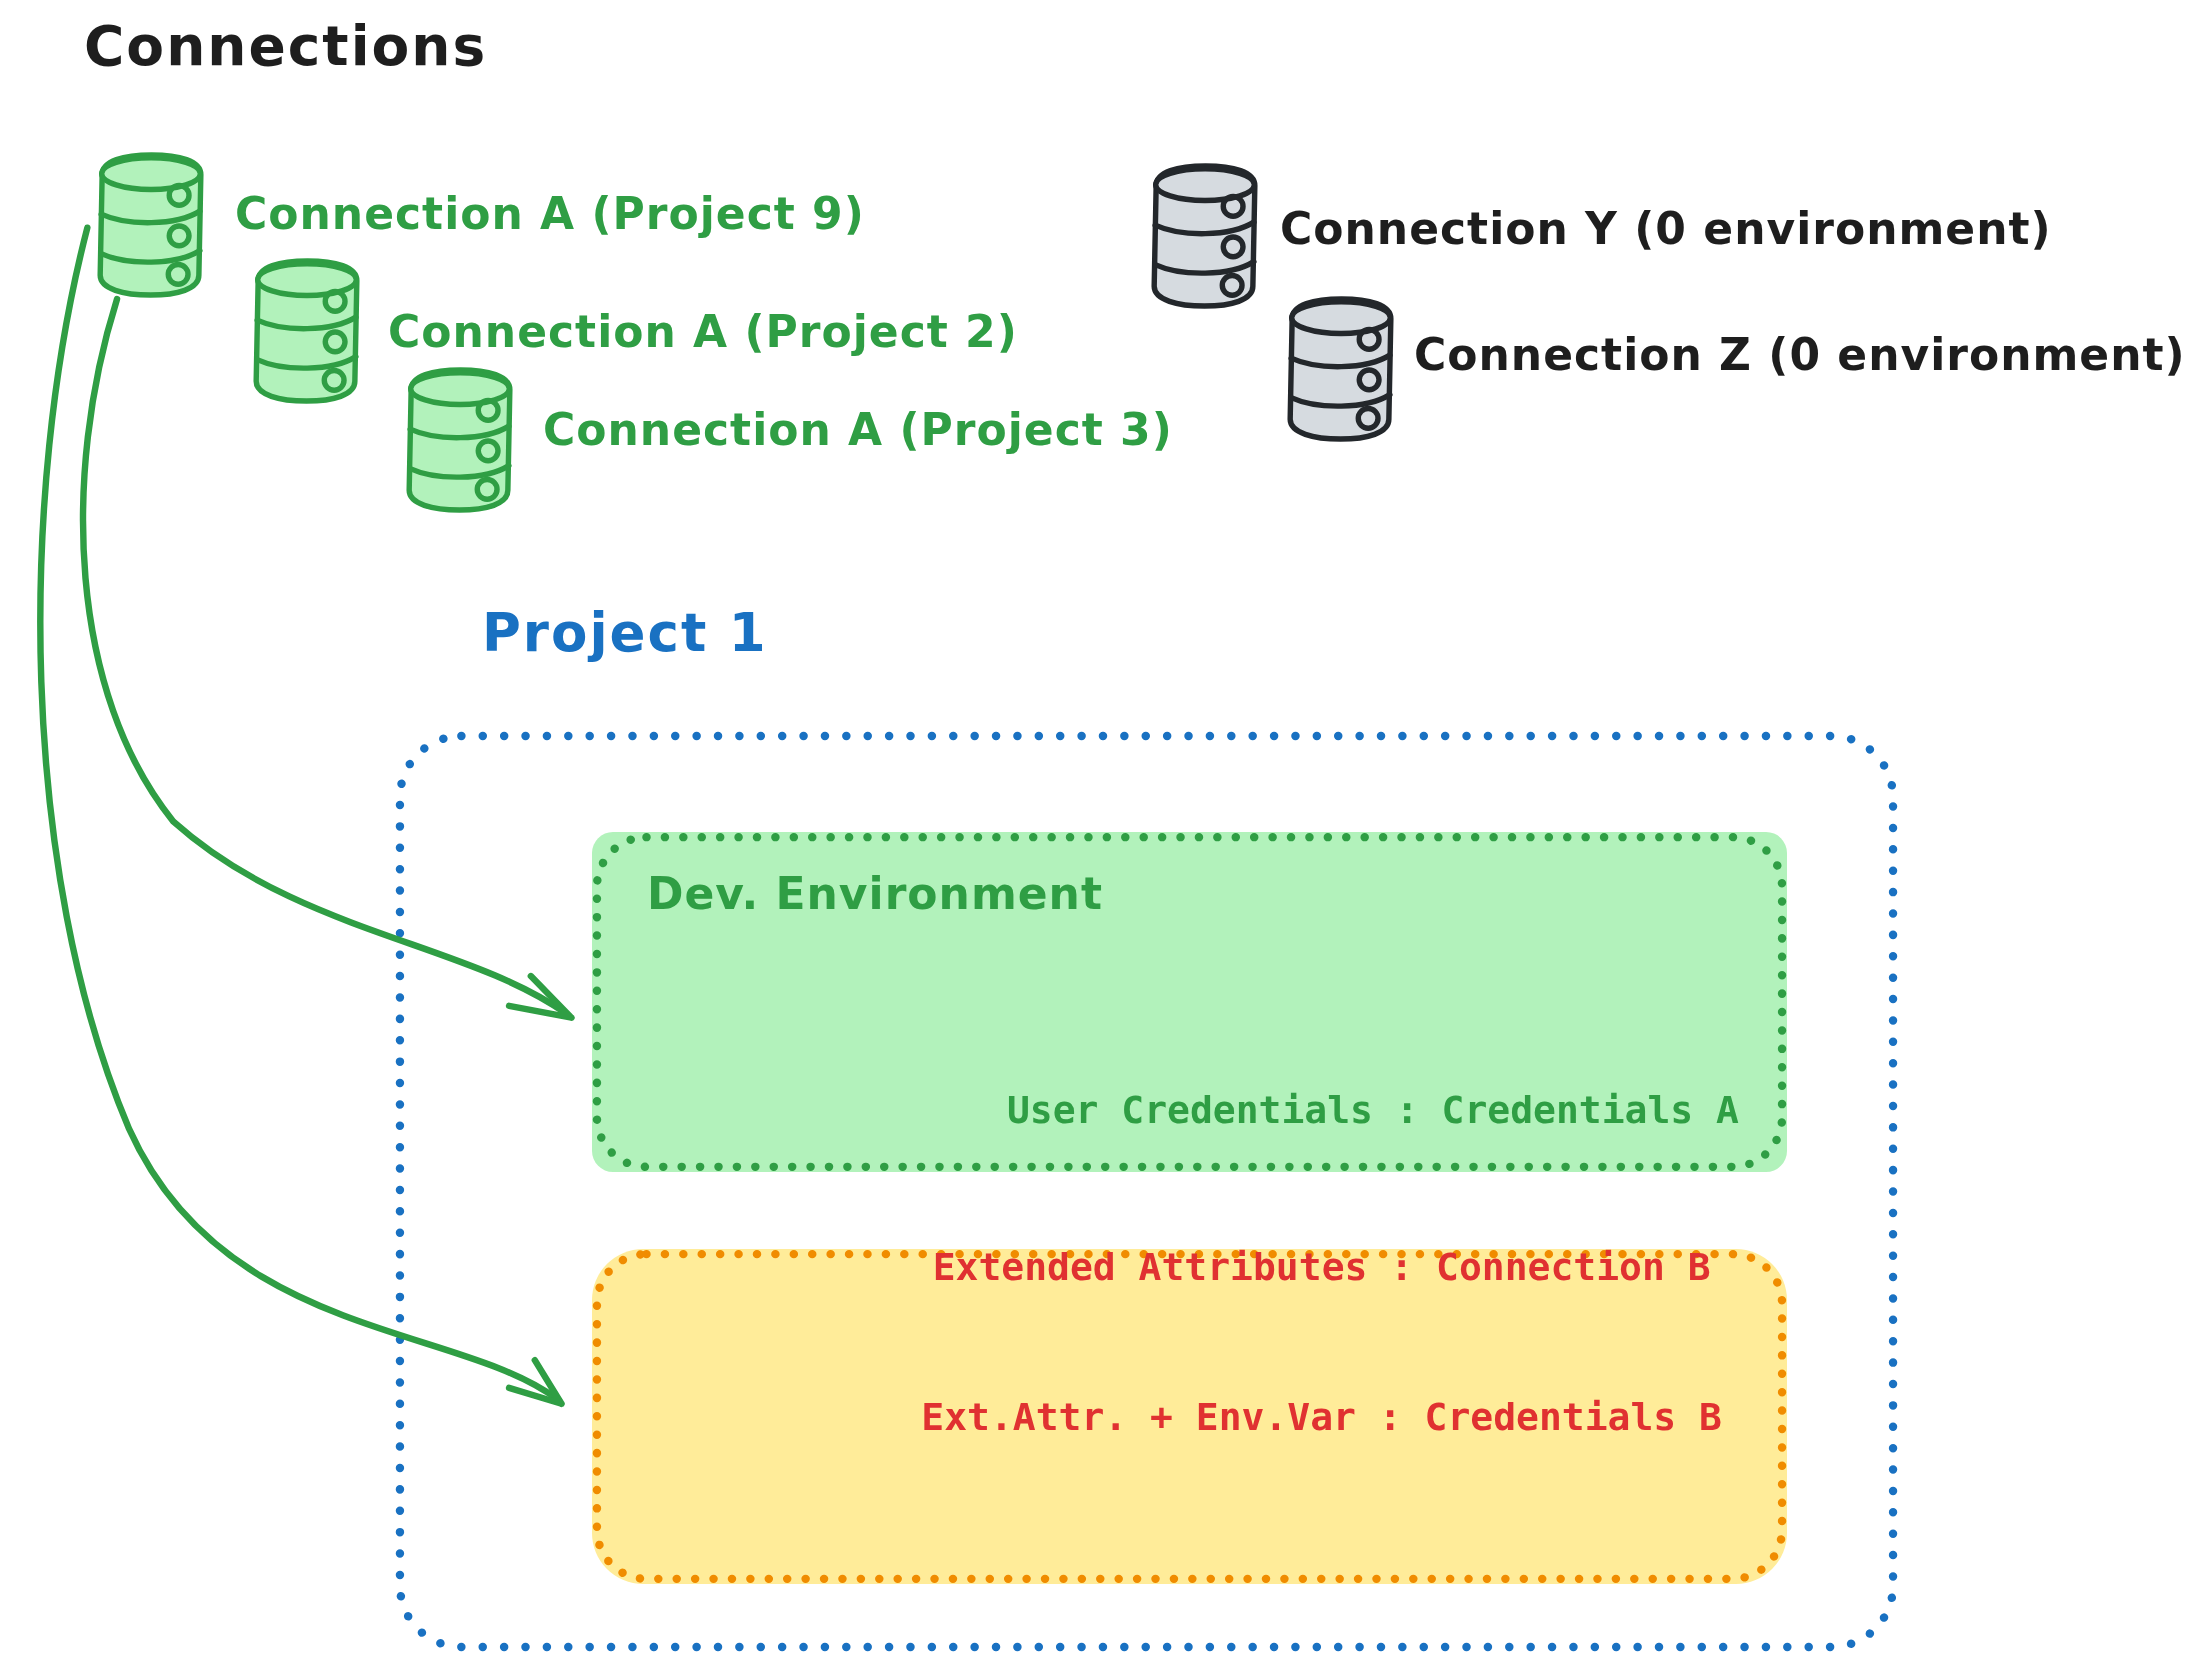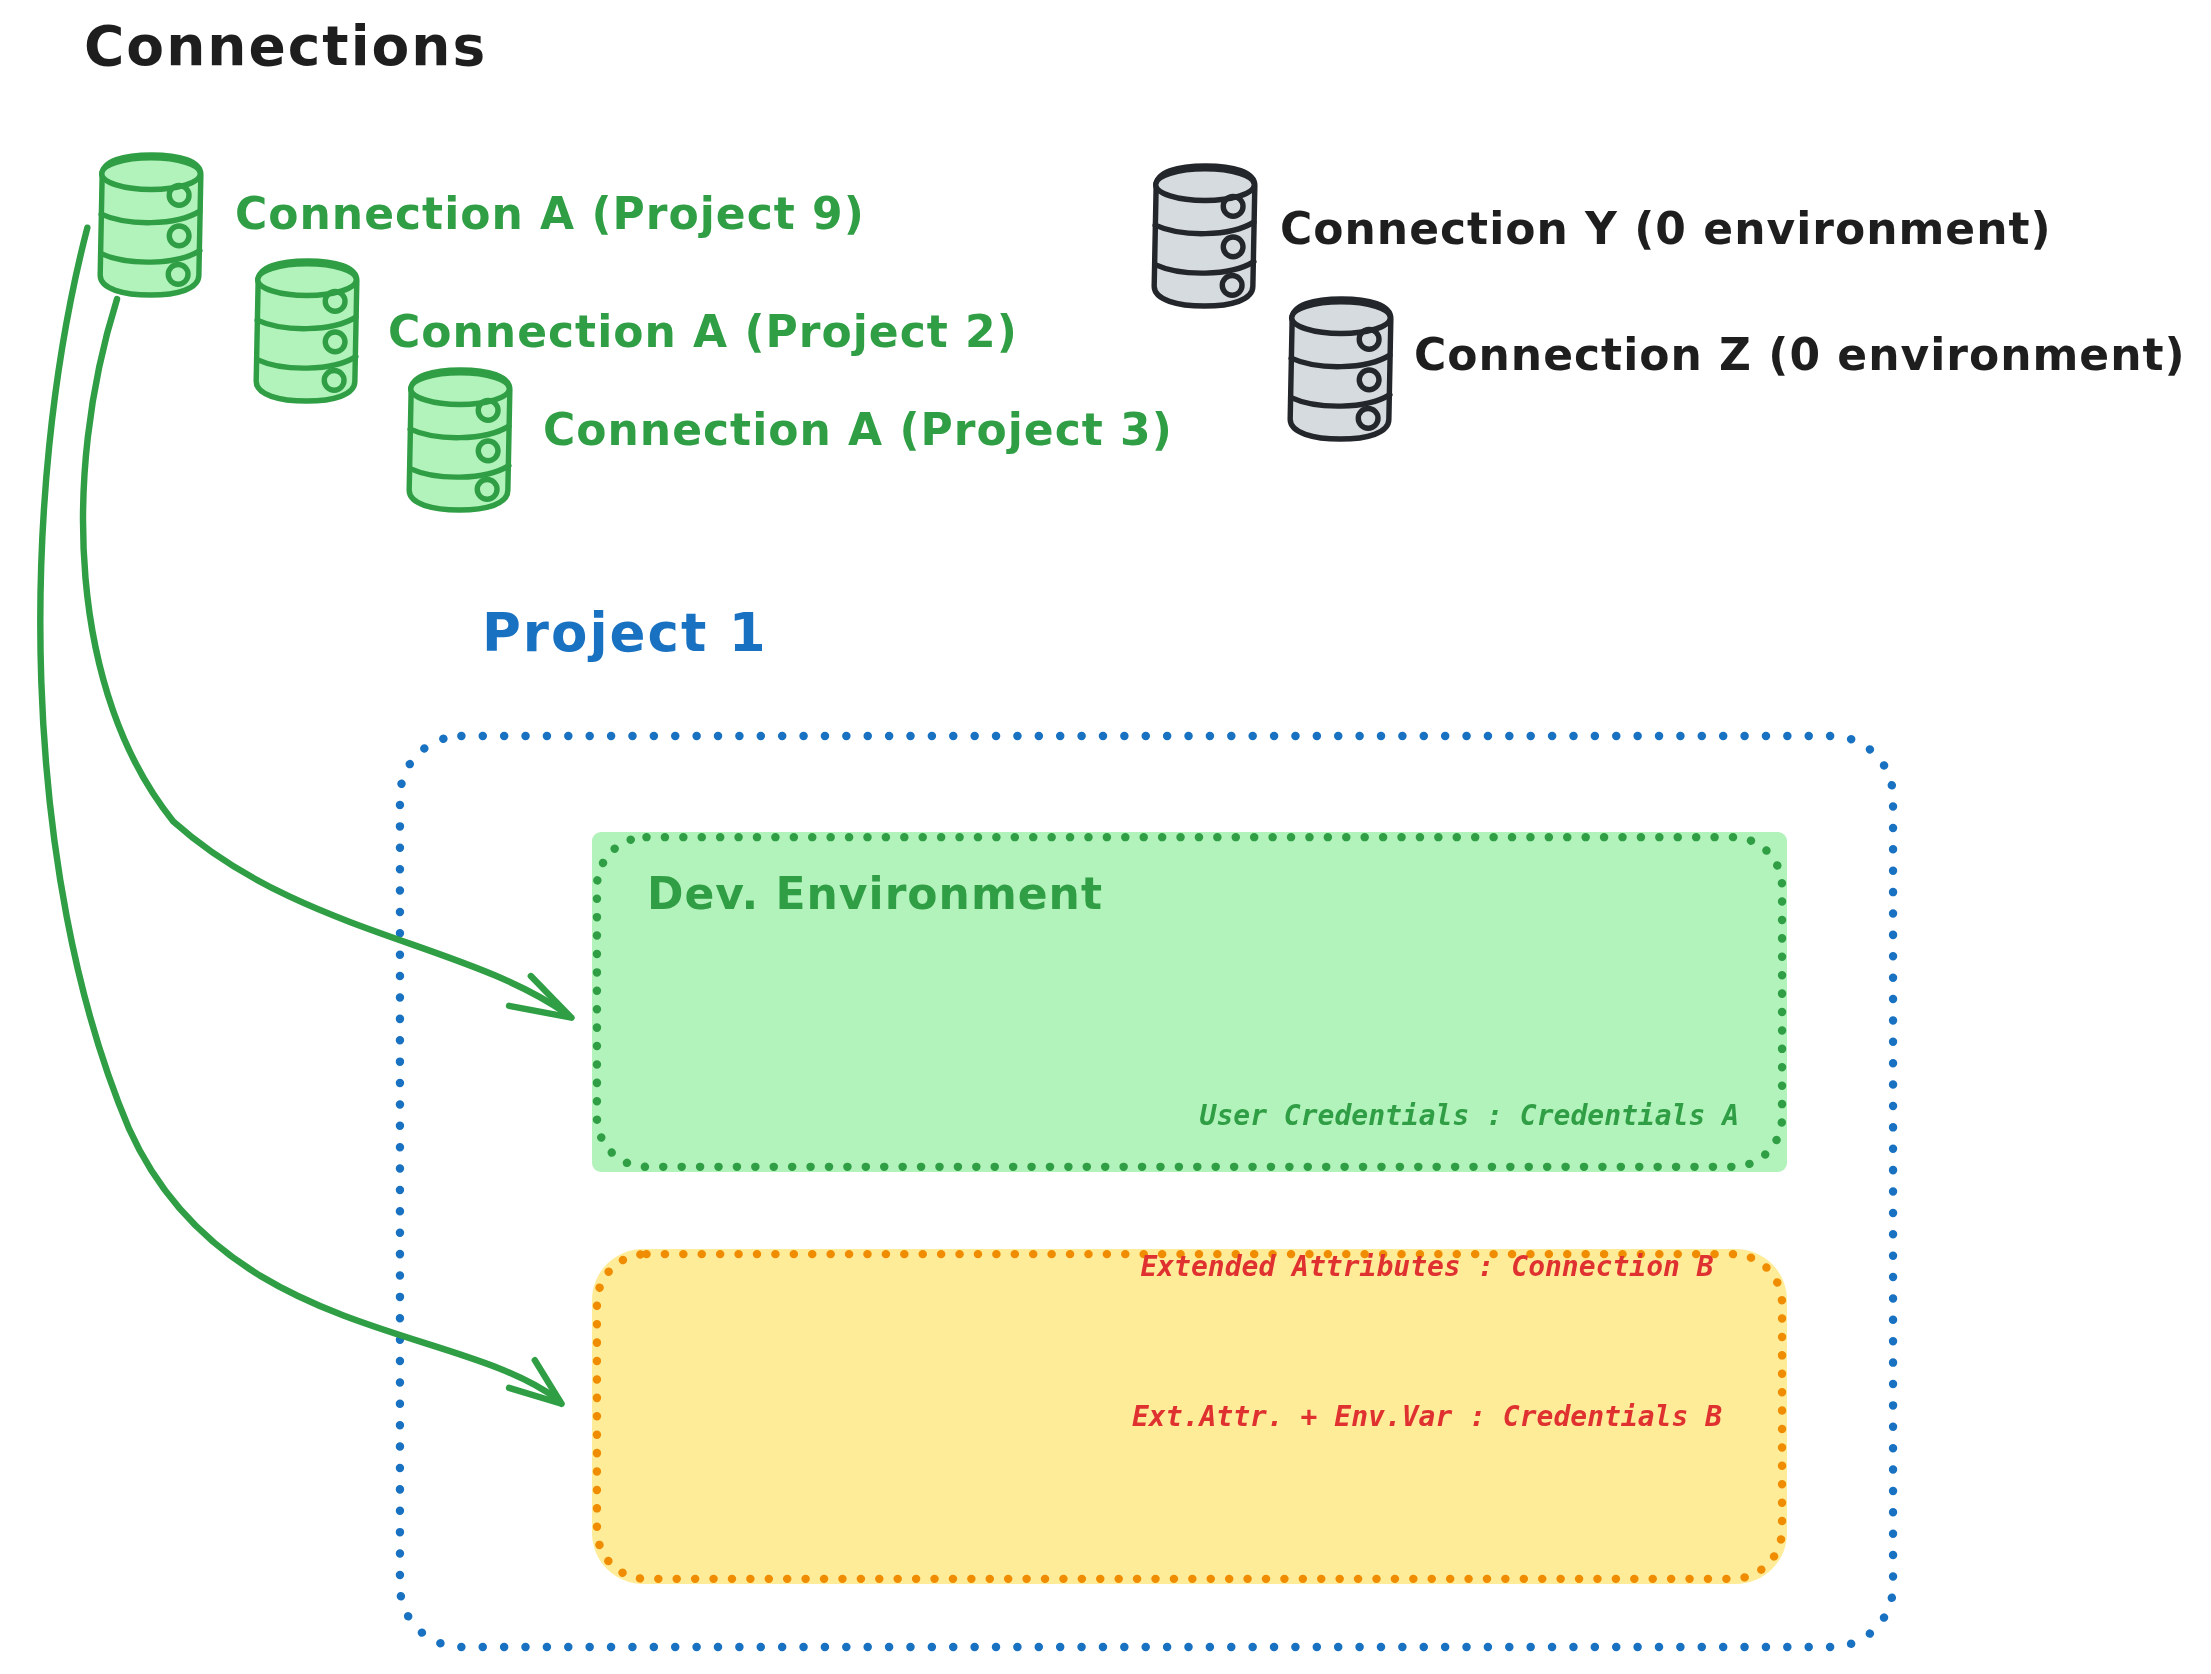--- a/index.html
+++ b/index.html
@@ -23,31 +23,30 @@
   .diagram-title{left:84px;top:14px;font-size:55px;color:#1e1e1e;letter-spacing:2px;}
   .conn-label{font-size:44px;}
   .conn-green{color:#2f9e44;}
   .conn-black{color:#1e1e1e;}
   .project-title{left:482px;top:602px;font-size:53px;color:#1971c2;letter-spacing:2px;}
 
   
   .box{position:absolute;box-sizing:border-box;}
   .box svg.border{position:absolute;left:0;top:0;pointer-events:none;}
   #project-box{left:395px;top:731px;width:1503px;height:921px;z-index:1;}
-  #dev-box{left:592px;top:832px;width:1195px;height:340px;background:#b2f2bb;border-radius:9px;z-index:1;}
+  #dev-box{left:592px;top:832px;width:1195px;height:340px;background:#b2f2bb;border-radius:21px;z-index:1;}
   #prod-box{left:592px;top:1249px;width:1195px;height:335px;background:#ffec99;border-radius:51px;z-index:1;}
   .env-title{position:absolute;font-size:44px;font-weight:700;letter-spacing:1px;white-space:nowrap;}
   #dev-box .env-title{left:55px;top:36px;color:#2f9e44;}
   #prod-box .env-title{left:63px;top:38px;color:#ec8a0c;}
   .mono{
     font-family:"DejaVu Sans Mono", monospace;
     font-weight:700;
-    font-size:28px;
+    font-size:38px;
     white-space:pre;
-    font-style:italic;
   }
   #dev-cred{position:absolute;right:48px;bottom:40px;color:#2f9e44;}
   #prod-cred{position:absolute;right:65px;bottom:42px;color:#e03131;text-align:center;line-height:50px;}
 
   
   .db-icon{position:absolute;z-index:3;}
   #arrows{position:absolute;left:0;top:0;z-index:2;pointer-events:none;}
   .label{position:absolute;z-index:3;}
 
   .db-green{--db-fill:#b2f2bb;--db-stroke:#2f9e44;}

